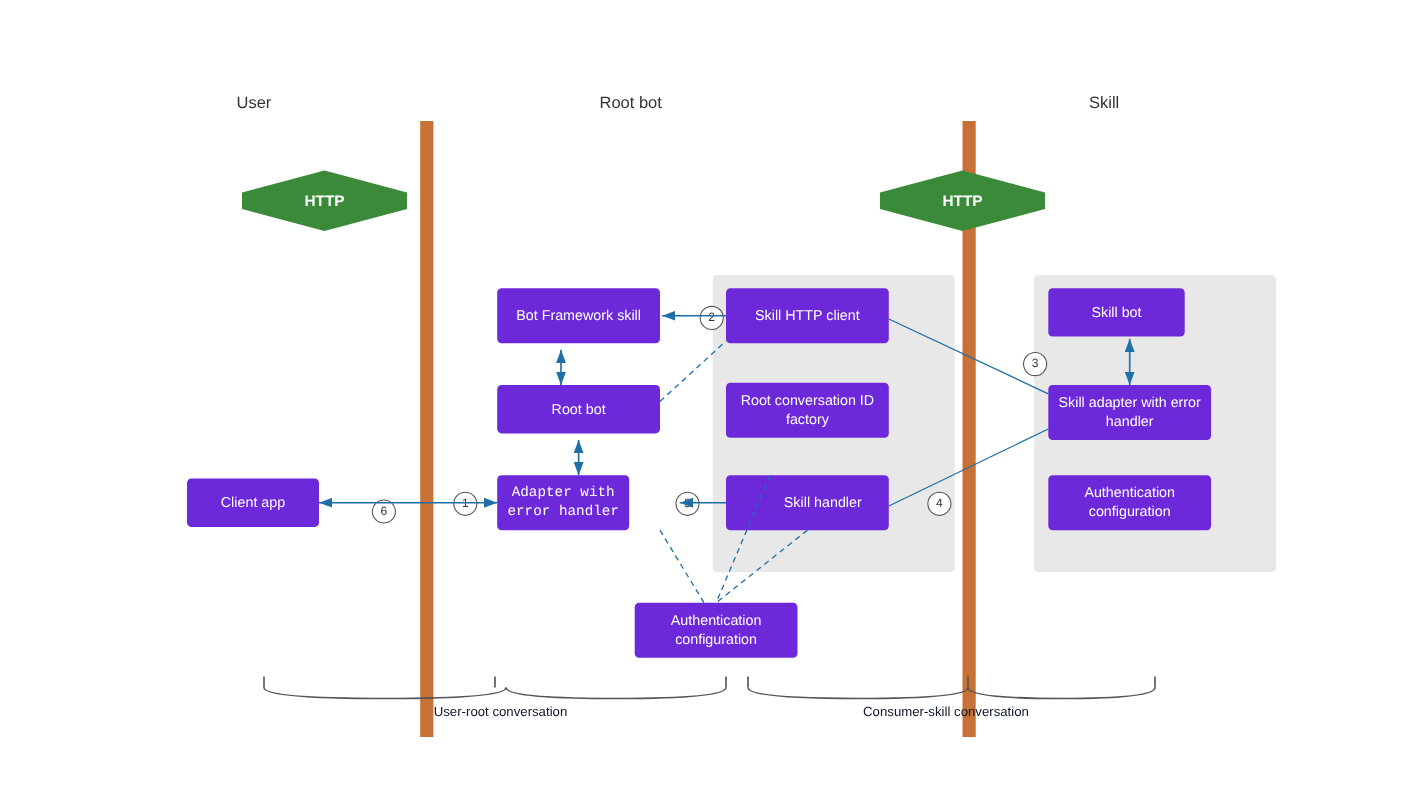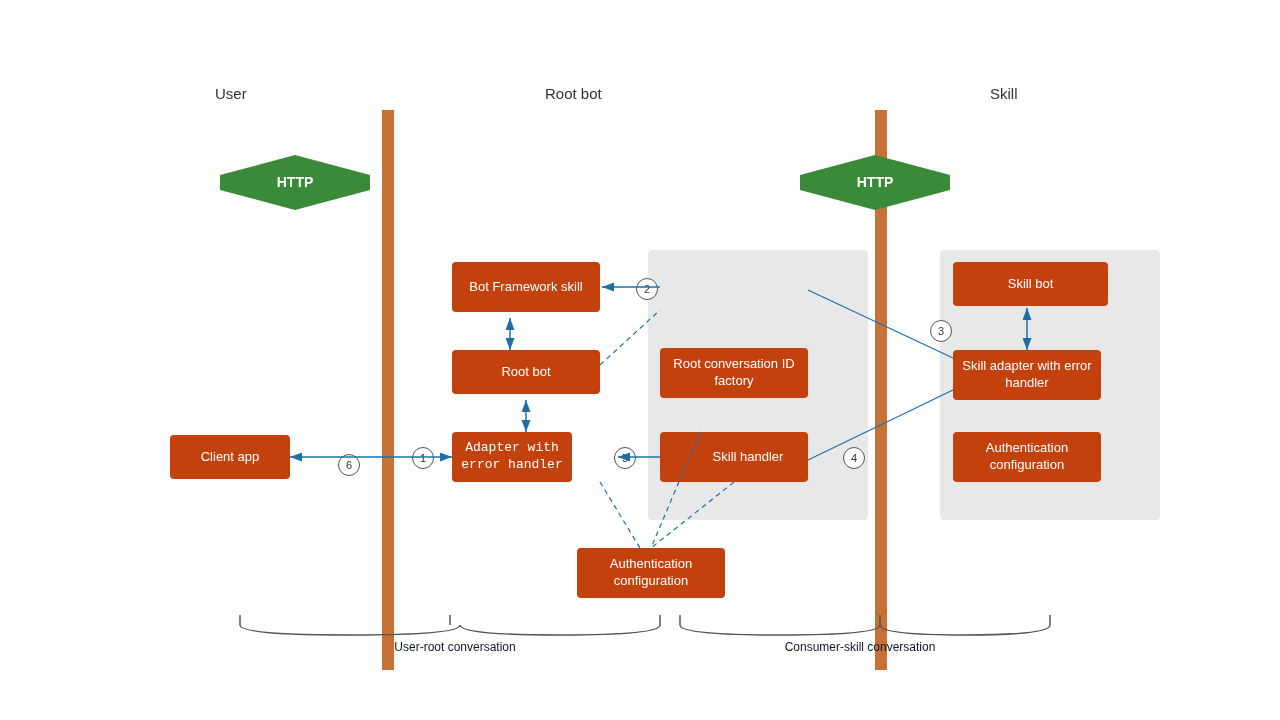--- a/index.html
+++ b/index.html
@@ -16,21 +16,21 @@
       height: 720px;
       position: relative;
     }
     .section-label {
       font-size: 15px;
       font-weight: 300;
       color: #333;
       position: absolute;
     }
     .blue-box {
-      background: #c2410c;
+      background: #6d28d9;
       color: #fff;
       border-radius: 4px;
       display: flex;
       align-items: center;
       justify-content: center;
       text-align: center;
       font-size: 13px;
       font-weight: 400;
       line-height: 1.3;
       position: absolute;
@@ -98,34 +98,37 @@
   </div>
 
   <div class="blue-box" style="left:452px; top:350px; width:148px; height:44px;">
     <span>Root bot</span>
   </div>
 
   <div class="blue-box" style="left:452px; top:432px; width:120px; height:50px;font-family:Liberation Mono, monospace;">
     <span>Adapter with error handler</span>
   </div>
 
+  <div class="blue-box" style="left:660px; top:262px; width:148px; height:50px;">
+    <span>Skill HTTP client</span>
+  </div>
 
   <div class="blue-box" style="left:660px; top:348px; width:148px; height:50px;">
     <span>Root conversation ID factory</span>
   </div>
 
   <div class="blue-box" style="left:660px; top:432px; width:148px; height:50px;padding-left:28px;">
     <span>Skill handler</span>
   </div>
 
   <div class="blue-box" style="left:577px; top:548px; width:148px; height:50px;">
     <span>Authentication configuration</span>
   </div>
 
-  <div class="blue-box" style="left:953px; top:262px; width:155px; height:44px;">
+  <div class="blue-box" style="left:953px; top:262px; width:124px; height:44px;">
     <span>Skill bot</span>
   </div>
 
   <div class="blue-box" style="left:953px; top:350px; width:148px; height:50px;">
     <span>Skill adapter with error handler</span>
   </div>
 
   <div class="blue-box" style="left:953px; top:432px; width:148px; height:50px;">
     <span>Authentication configuration</span>
   </div>

